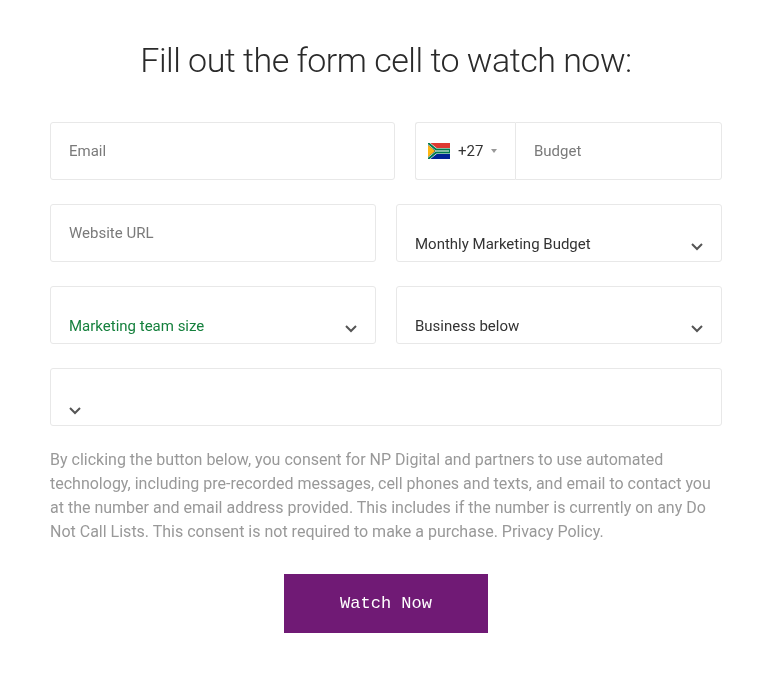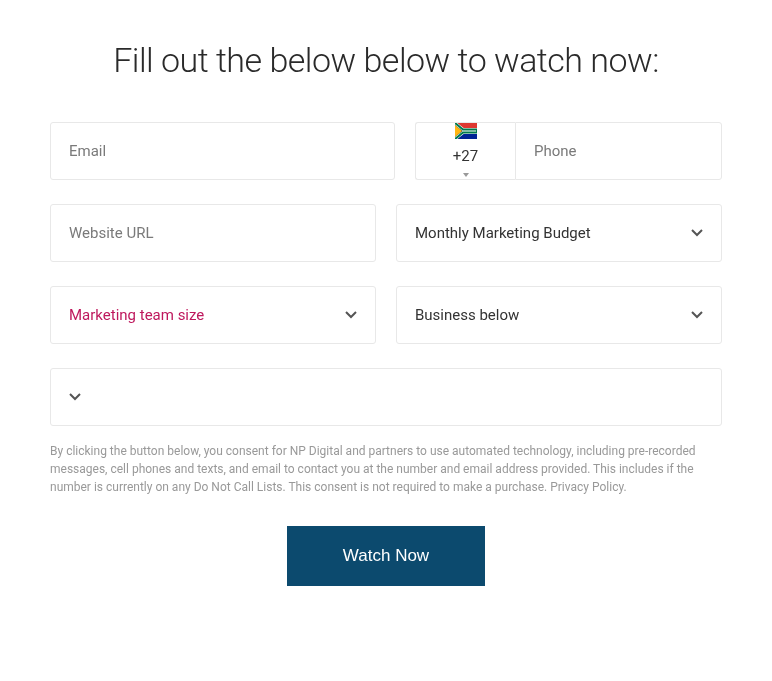--- a/index.html
+++ b/index.html
@@ -57,21 +57,20 @@
     .country-selector {
       width: 100px;
       border: 1px solid #e8e8e8;
       border-right: none;
       border-radius: 3px 0 0 3px;
       display: flex;
       align-items: center;
       padding: 0 12px;
       gap: 8px;
       cursor: pointer;
-      flex-direction: column;
     }
     .flag-icon {
       width: 22px;
       height: 16px;
       display: inline-block;
     }
     .flag-svg {
       width: 100%;
       height: 100%;
     }
@@ -90,70 +89,71 @@
       flex: 1;
       border: 1px solid #e8e8e8;
       border-radius: 0 3px 3px 0;
       display: flex;
       align-items: center;
       padding: 0 18px;
     }
     .select-field {
       cursor: pointer;
       color: #333;
+      align-items: flex-end;
     }
     .select-label {
       color: #333;
       font-size: 15px;
       flex: 1;
     }
     .select-label-muted {
-      color: #be185d;
+      color: #15803d;
       font-size: 15px;
       flex: 1;
     }
     .chevron-icon {
       width: 12px;
       height: 12px;
       display: flex;
       align-items: center;
       justify-content: center;
     }
     .chevron-svg {
       width: 12px;
       height: 8px;
       stroke: #555;
       stroke-width: 2;
       fill: none;
     }
     .consent-text {
-      font-size: 12px;
+      font-size: 16px;
       color: #999;
       line-height: 1.5;
-      margin-top: 16px;
+      margin-top: 22px;
       margin-bottom: 30px;
     }
     .submit-container {
       text-align: center;
     }
     .submit-button {
-      background: #0c4a6e;
+      background: #701a75;
       color: #ffffff;
       border: none;
       padding: 20px 56px;
       font-size: 17px;
       font-weight: 500;
       cursor: pointer;
-      font-family: Liberation Sans, sans-serif;
+      font-family: Liberation Mono, monospace;
     }
   </style>
 </head>
 <body>
 
-<h1 class="form-title">Fill out the below below to watch now:</h1>
+<h1 class="form-title">Fill out the form cell to watch now:</h1>
 
 <div class="form-grid">
 
   <div class="form-row">
     <div class="form-field">
       <span class="field-label">Email</span>
     </div>
     <div class="phone-wrapper">
       <div class="country-selector">
         <span class="flag-icon">
@@ -165,21 +165,21 @@
             <path d="M0,2 L7,8 L0,14 Z" fill="#ffb612"></path>
             <path d="M0,0 L0,2.6 L6.5,8 L0,13.4 L0,16 L22,16 L22,10 L10,10 L10,6 L22,6 L22,0 Z" fill="none"></path>
             <path d="M0,0 L8,6.5 L22,6.5 L22,9.5 L8,9.5 L0,16" stroke="#ffffff" stroke-width="3" fill="none"></path>
             <path d="M0,0 L8,6.5 L22,6.5 L22,9.5 L8,9.5 L0,16" stroke="#007a4d" stroke-width="2" fill="none"></path>
           </svg>
         </span>
         <span class="country-code">+27</span>
         <span class="dropdown-arrow-small"></span>
       </div>
       <div class="phone-input">
-        <span class="field-label">Phone</span>
+        <span class="field-label">Budget</span>
       </div>
     </div>
   </div>
 
 
   <div class="form-row">
     <div class="form-field">
       <span class="field-label">Website URL</span>
     </div>
     <div class="form-field select-field">

